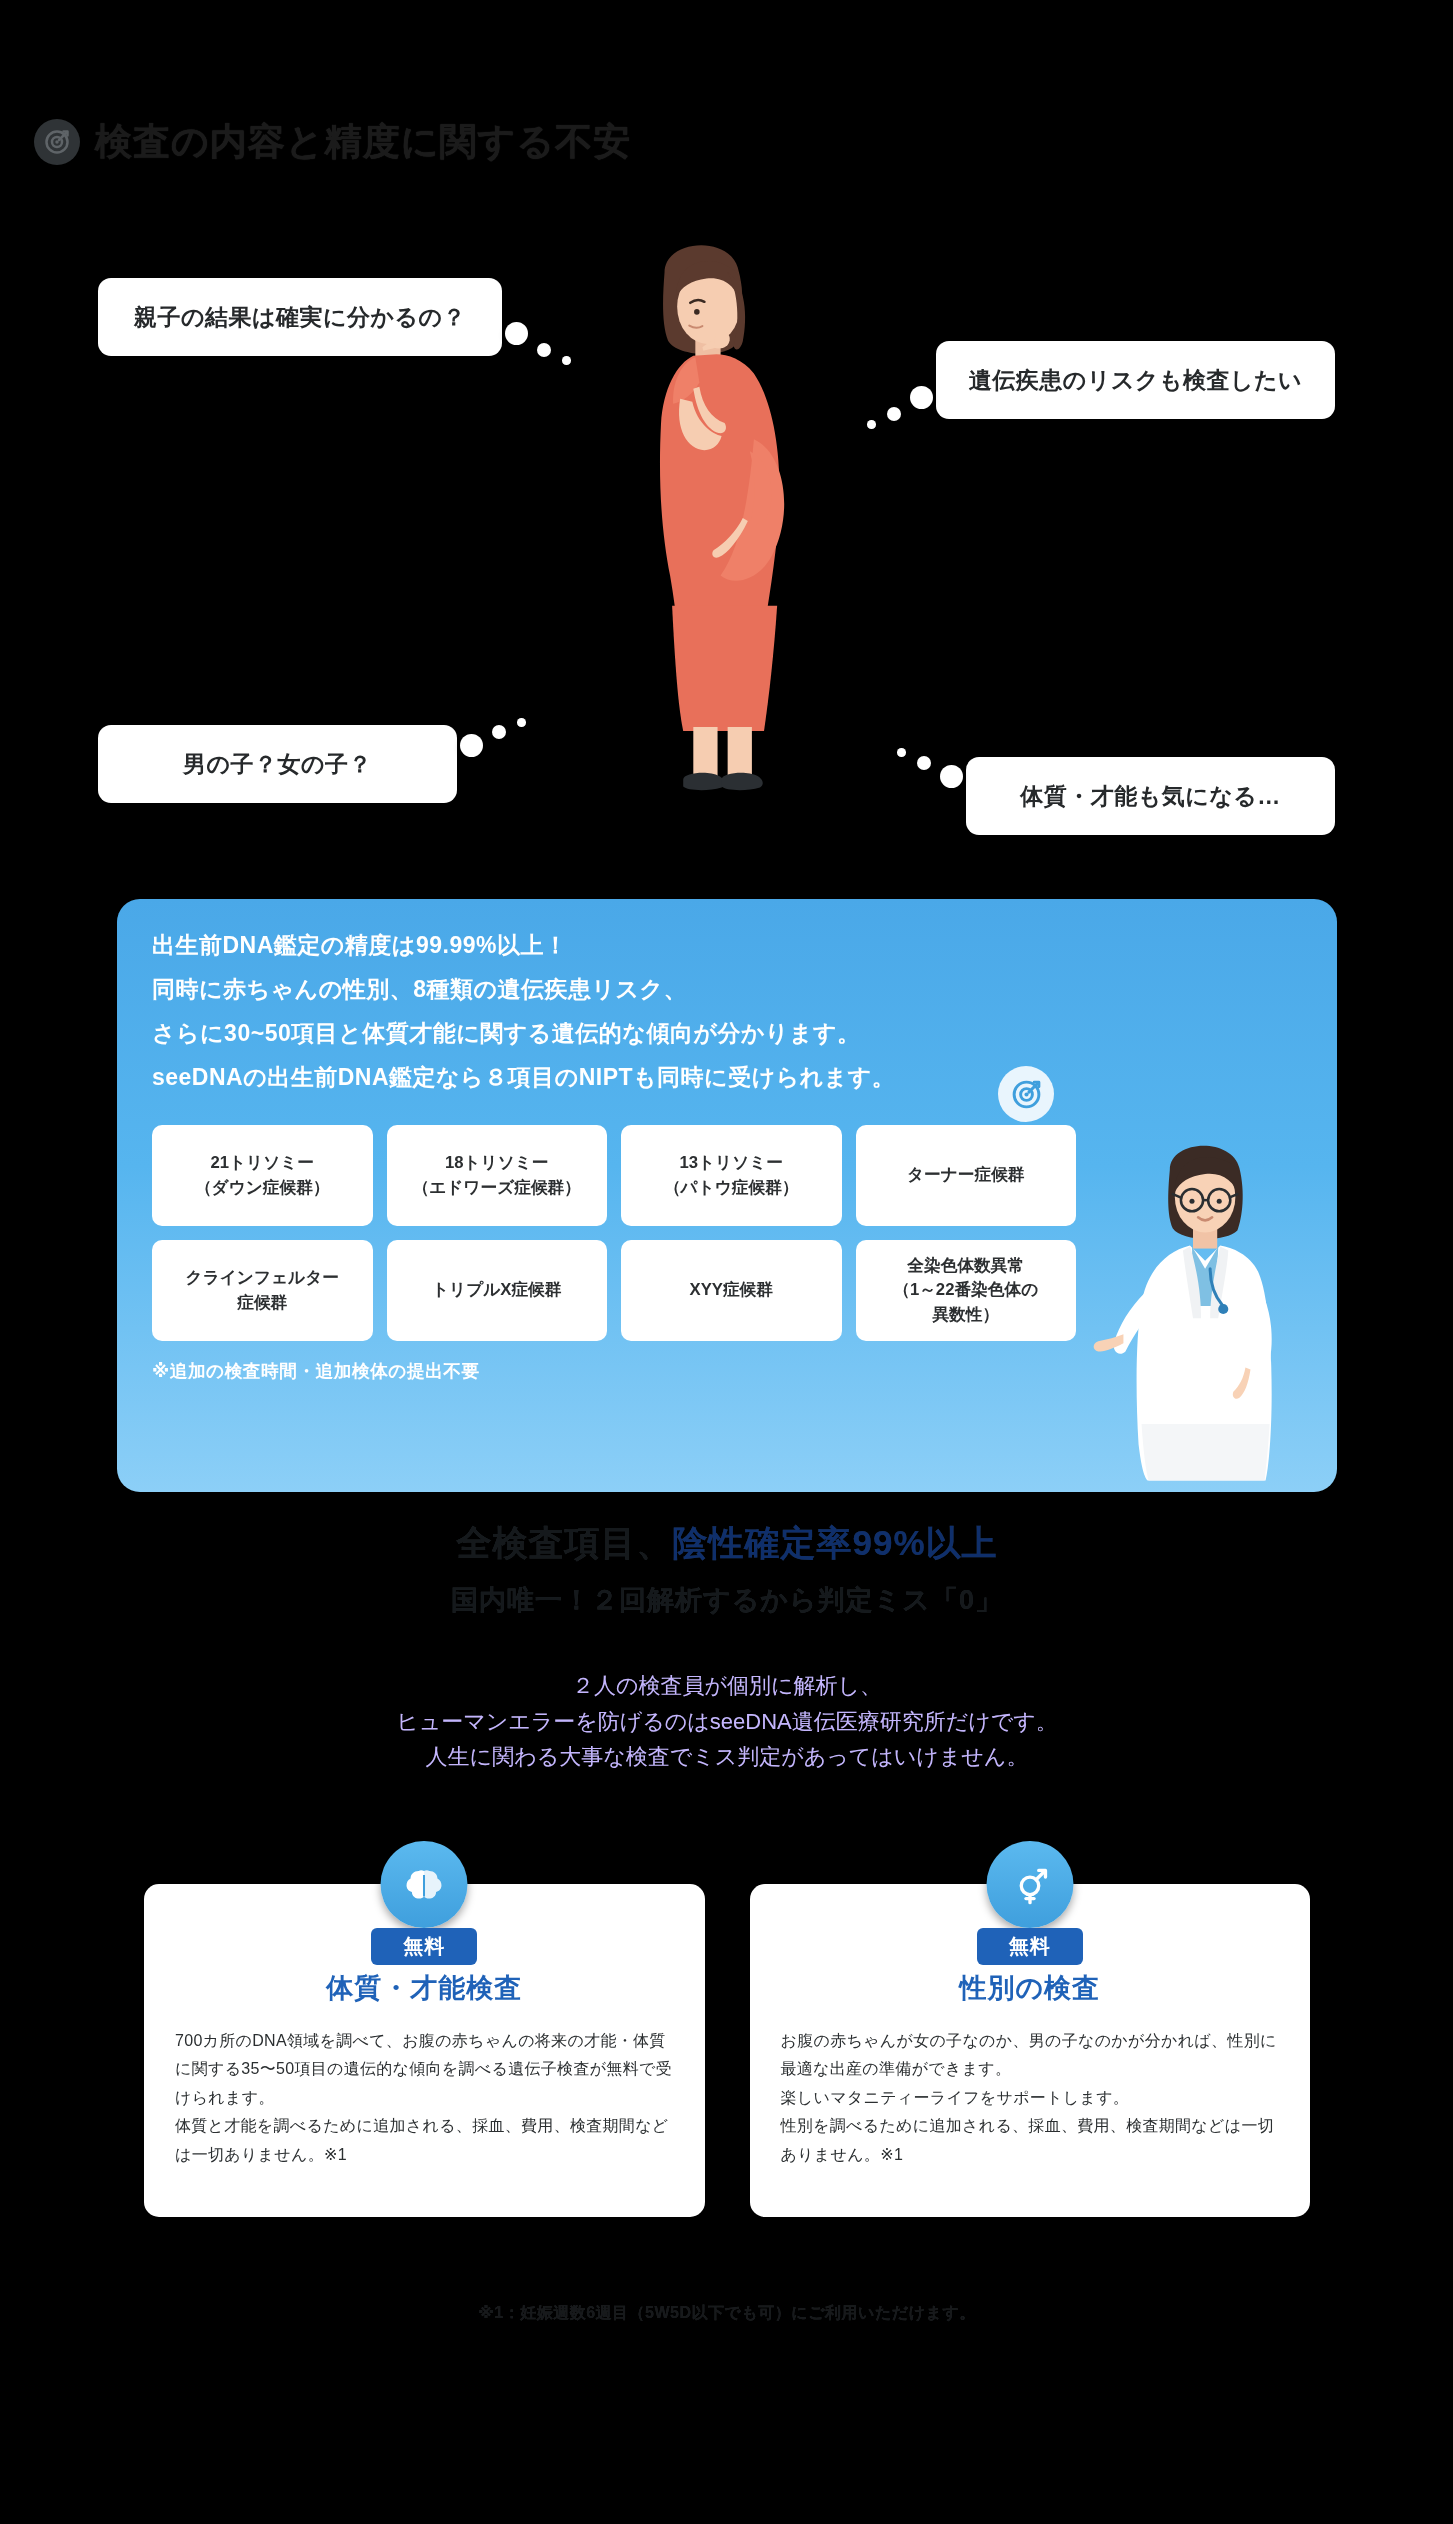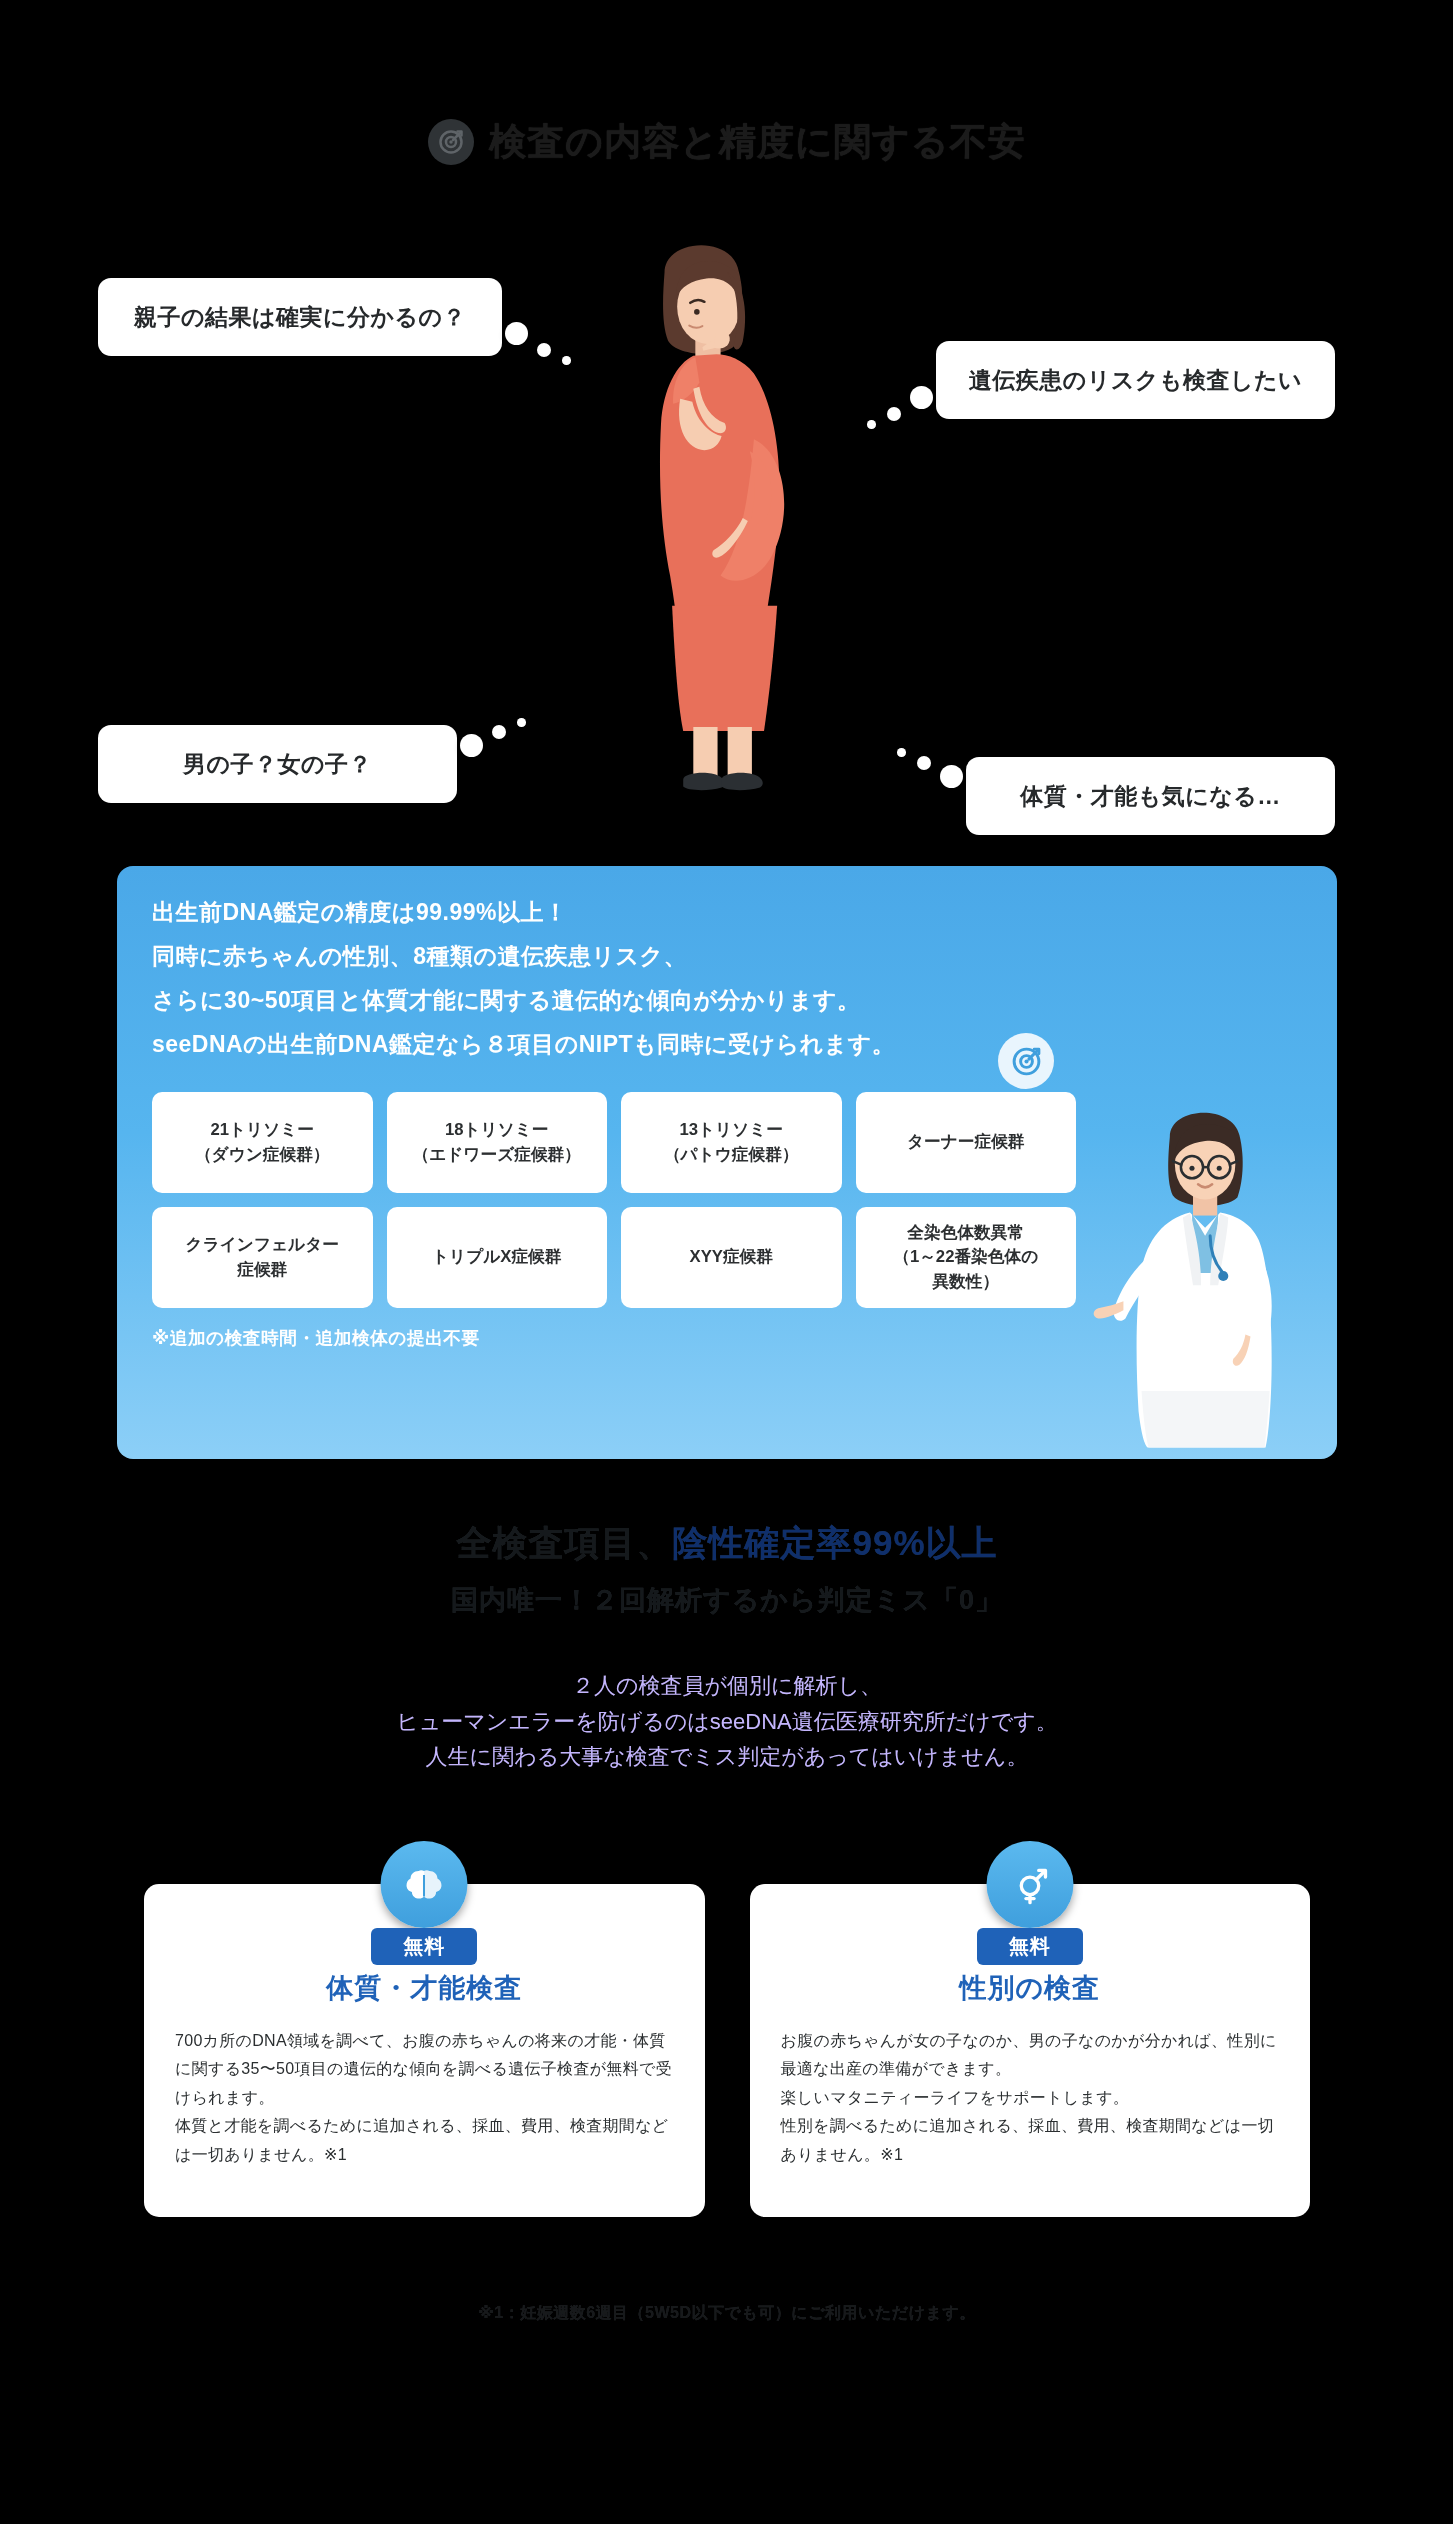--- a/index.html
+++ b/index.html
@@ -23,22 +23,23 @@
     overflow: hidden;
   }
 
   
   .section-title {
     position: absolute;
     top: 117px;
     left: 0; right: 0;
     display: flex;
     align-items: center;
-    justify-content: center;
+    justify-content: flex-start;
     gap: 15px;
+    padding-left: 34px;
   }
   .section-title .tgt-icon {
     width: 46px; height: 46px;
     border-radius: 50%;
     background: #2f3336;
     display: flex; align-items: center; justify-content: center;
     flex: none;
   }
   .section-title .tgt-icon svg { display:block; }
   .section-title h2 {
@@ -101,26 +102,26 @@
   #bubble-3 .d3 { left: -69px; bottom: -10px; width: 8.6px; height: 8.6px; }
 
   #bubble-4 { right: 119px; top: 545px; width: 369px; height: 78px; }
   #bubble-4 .d1 { left: -26px; top: 8px;  width: 23px; height: 23px; }
   #bubble-4 .d2 { left: -49px; top: -1px;  width: 14px; height: 14px; }
   #bubble-4 .d3 { left: -69px; top: -9px; width: 8.6px; height: 8.6px; }
 
   
   .info-panel {
     position: absolute;
-    top: 866px;
+    top: 899px;
     left: 117px;
     width: 1220px;
     height: 593px;
     background: linear-gradient(180deg, #4aa8e8 0%, #56b5ef 45%, #8ccff7 100%);
-    border-radius: 16px;
+    border-radius: 23px;
     padding: 31px 35px 20px 35px;
   }
   .info-panel .lead p {
     margin: 0 0 13px 0;
     font-size: 23px;
     font-weight: 700;
     color: #ffffff;
     letter-spacing: 0.5px;
   }
   .chip-grid {

